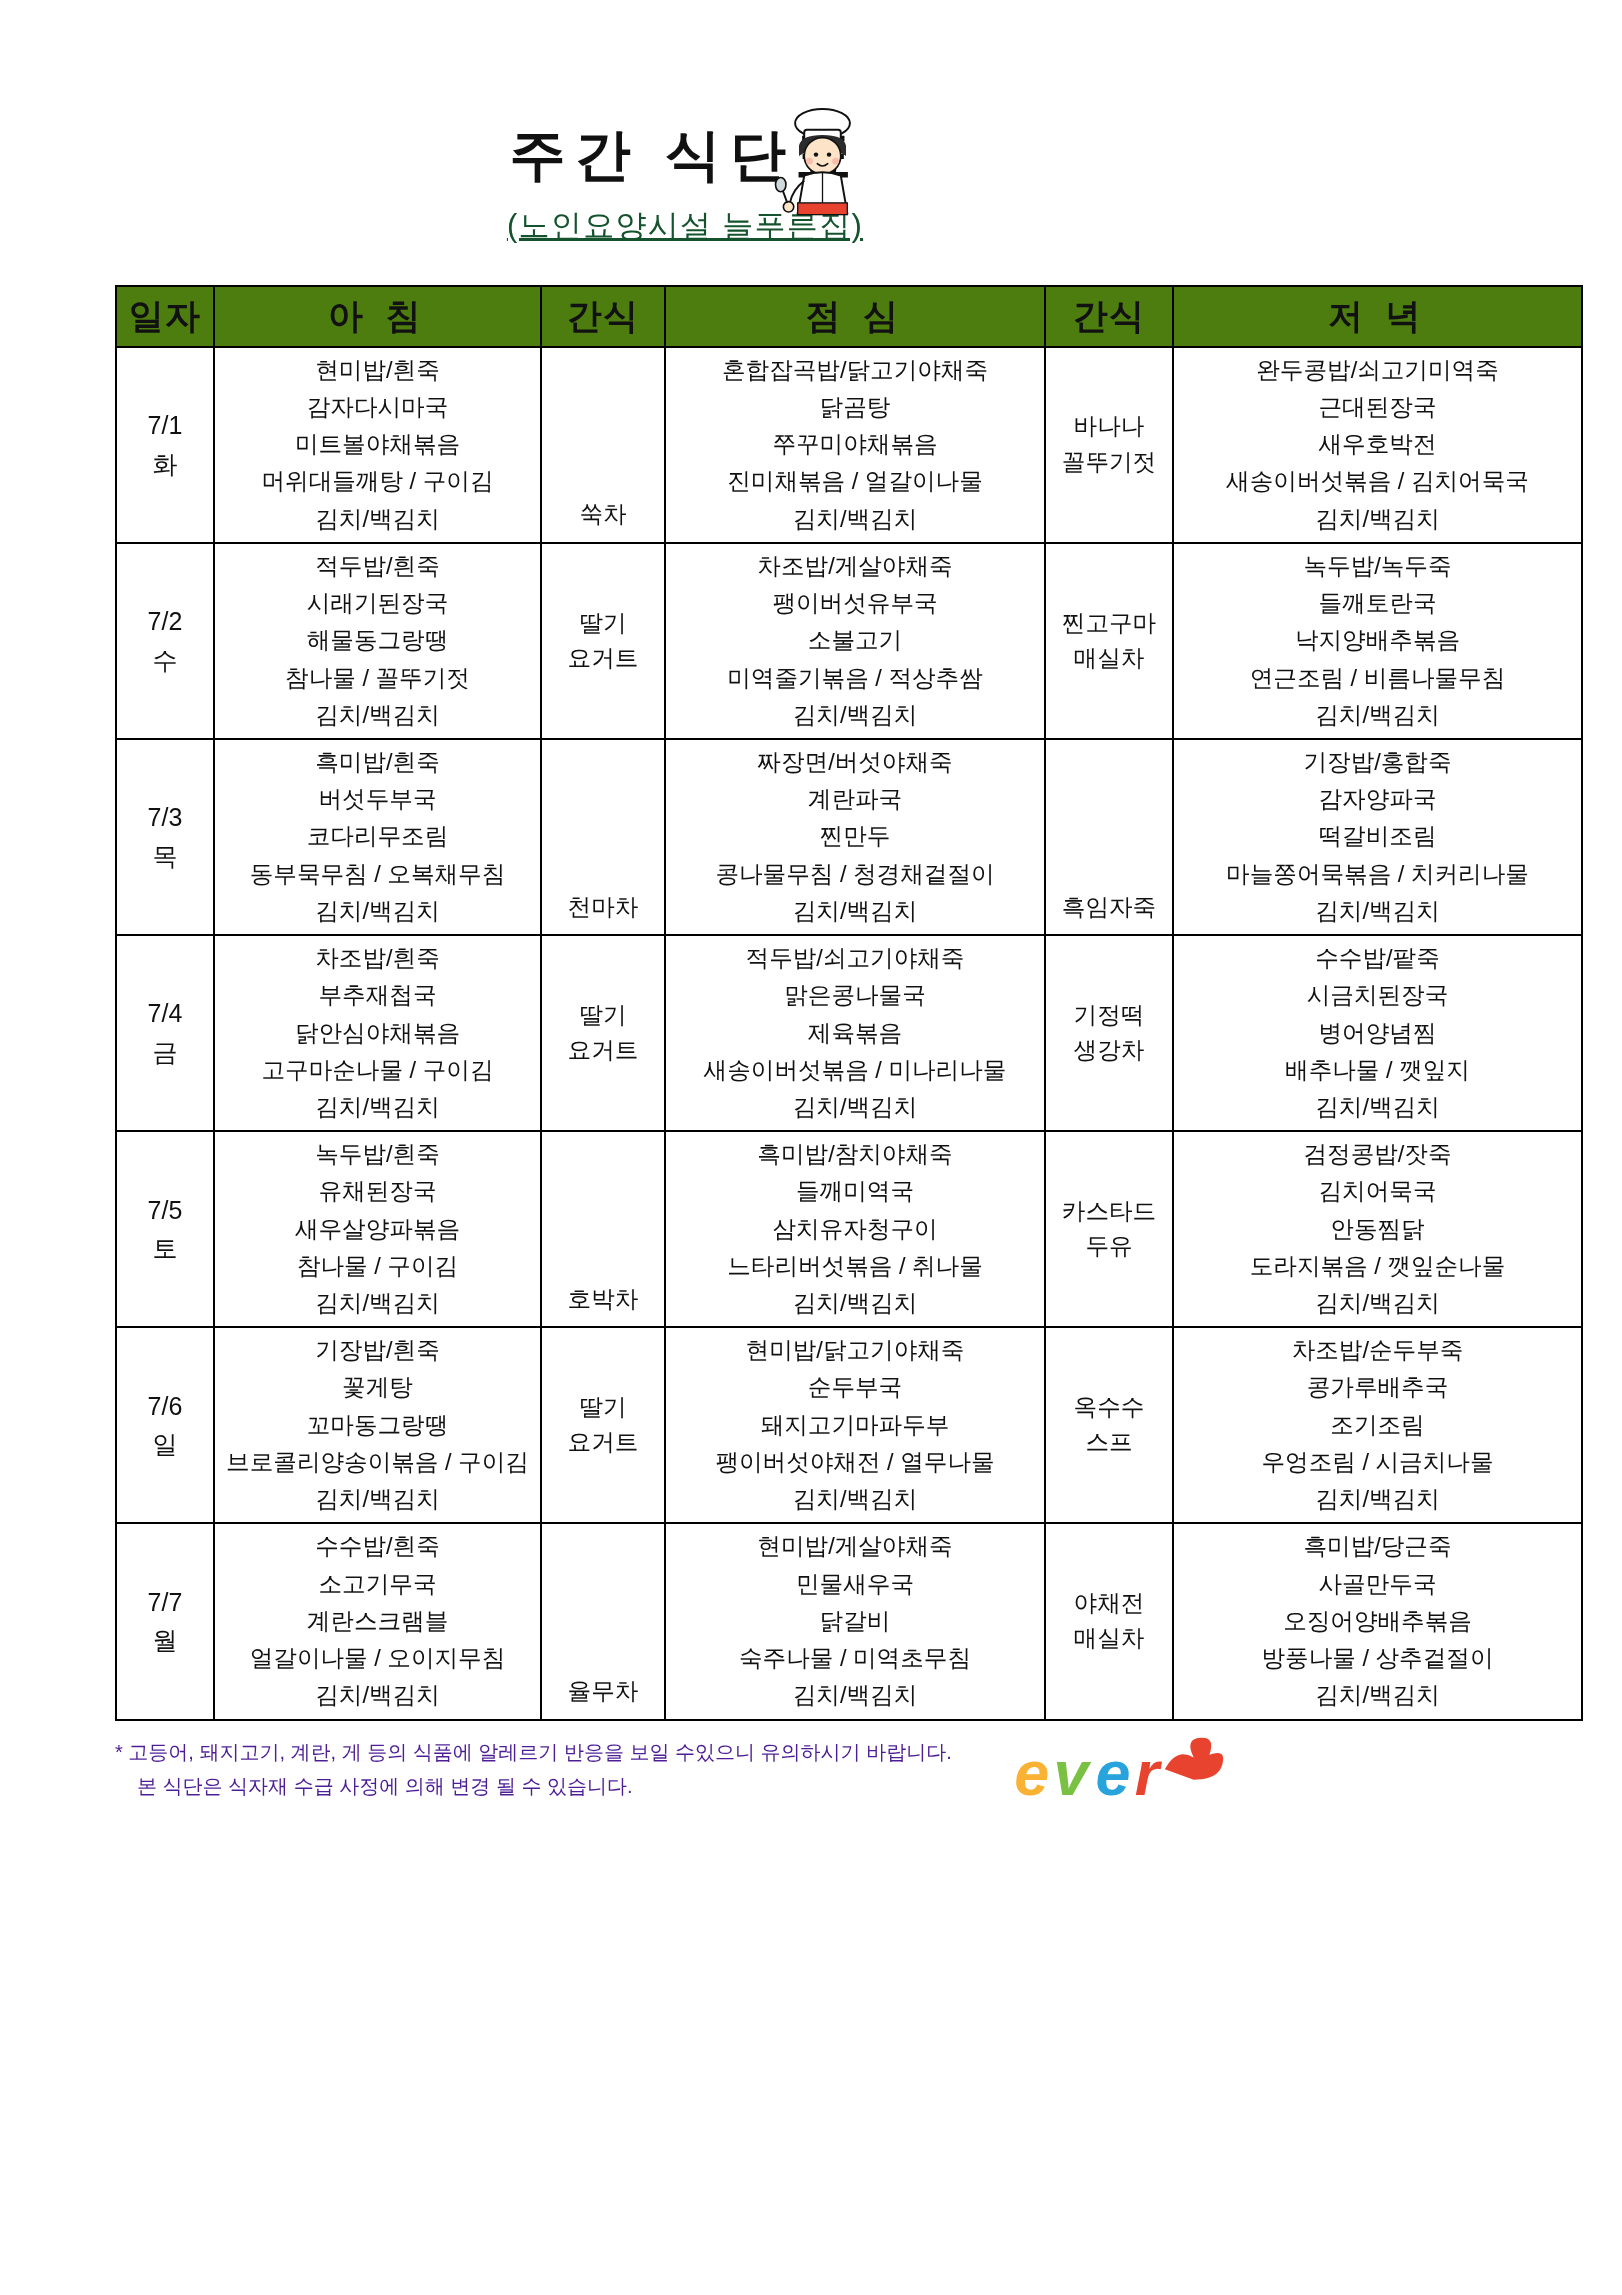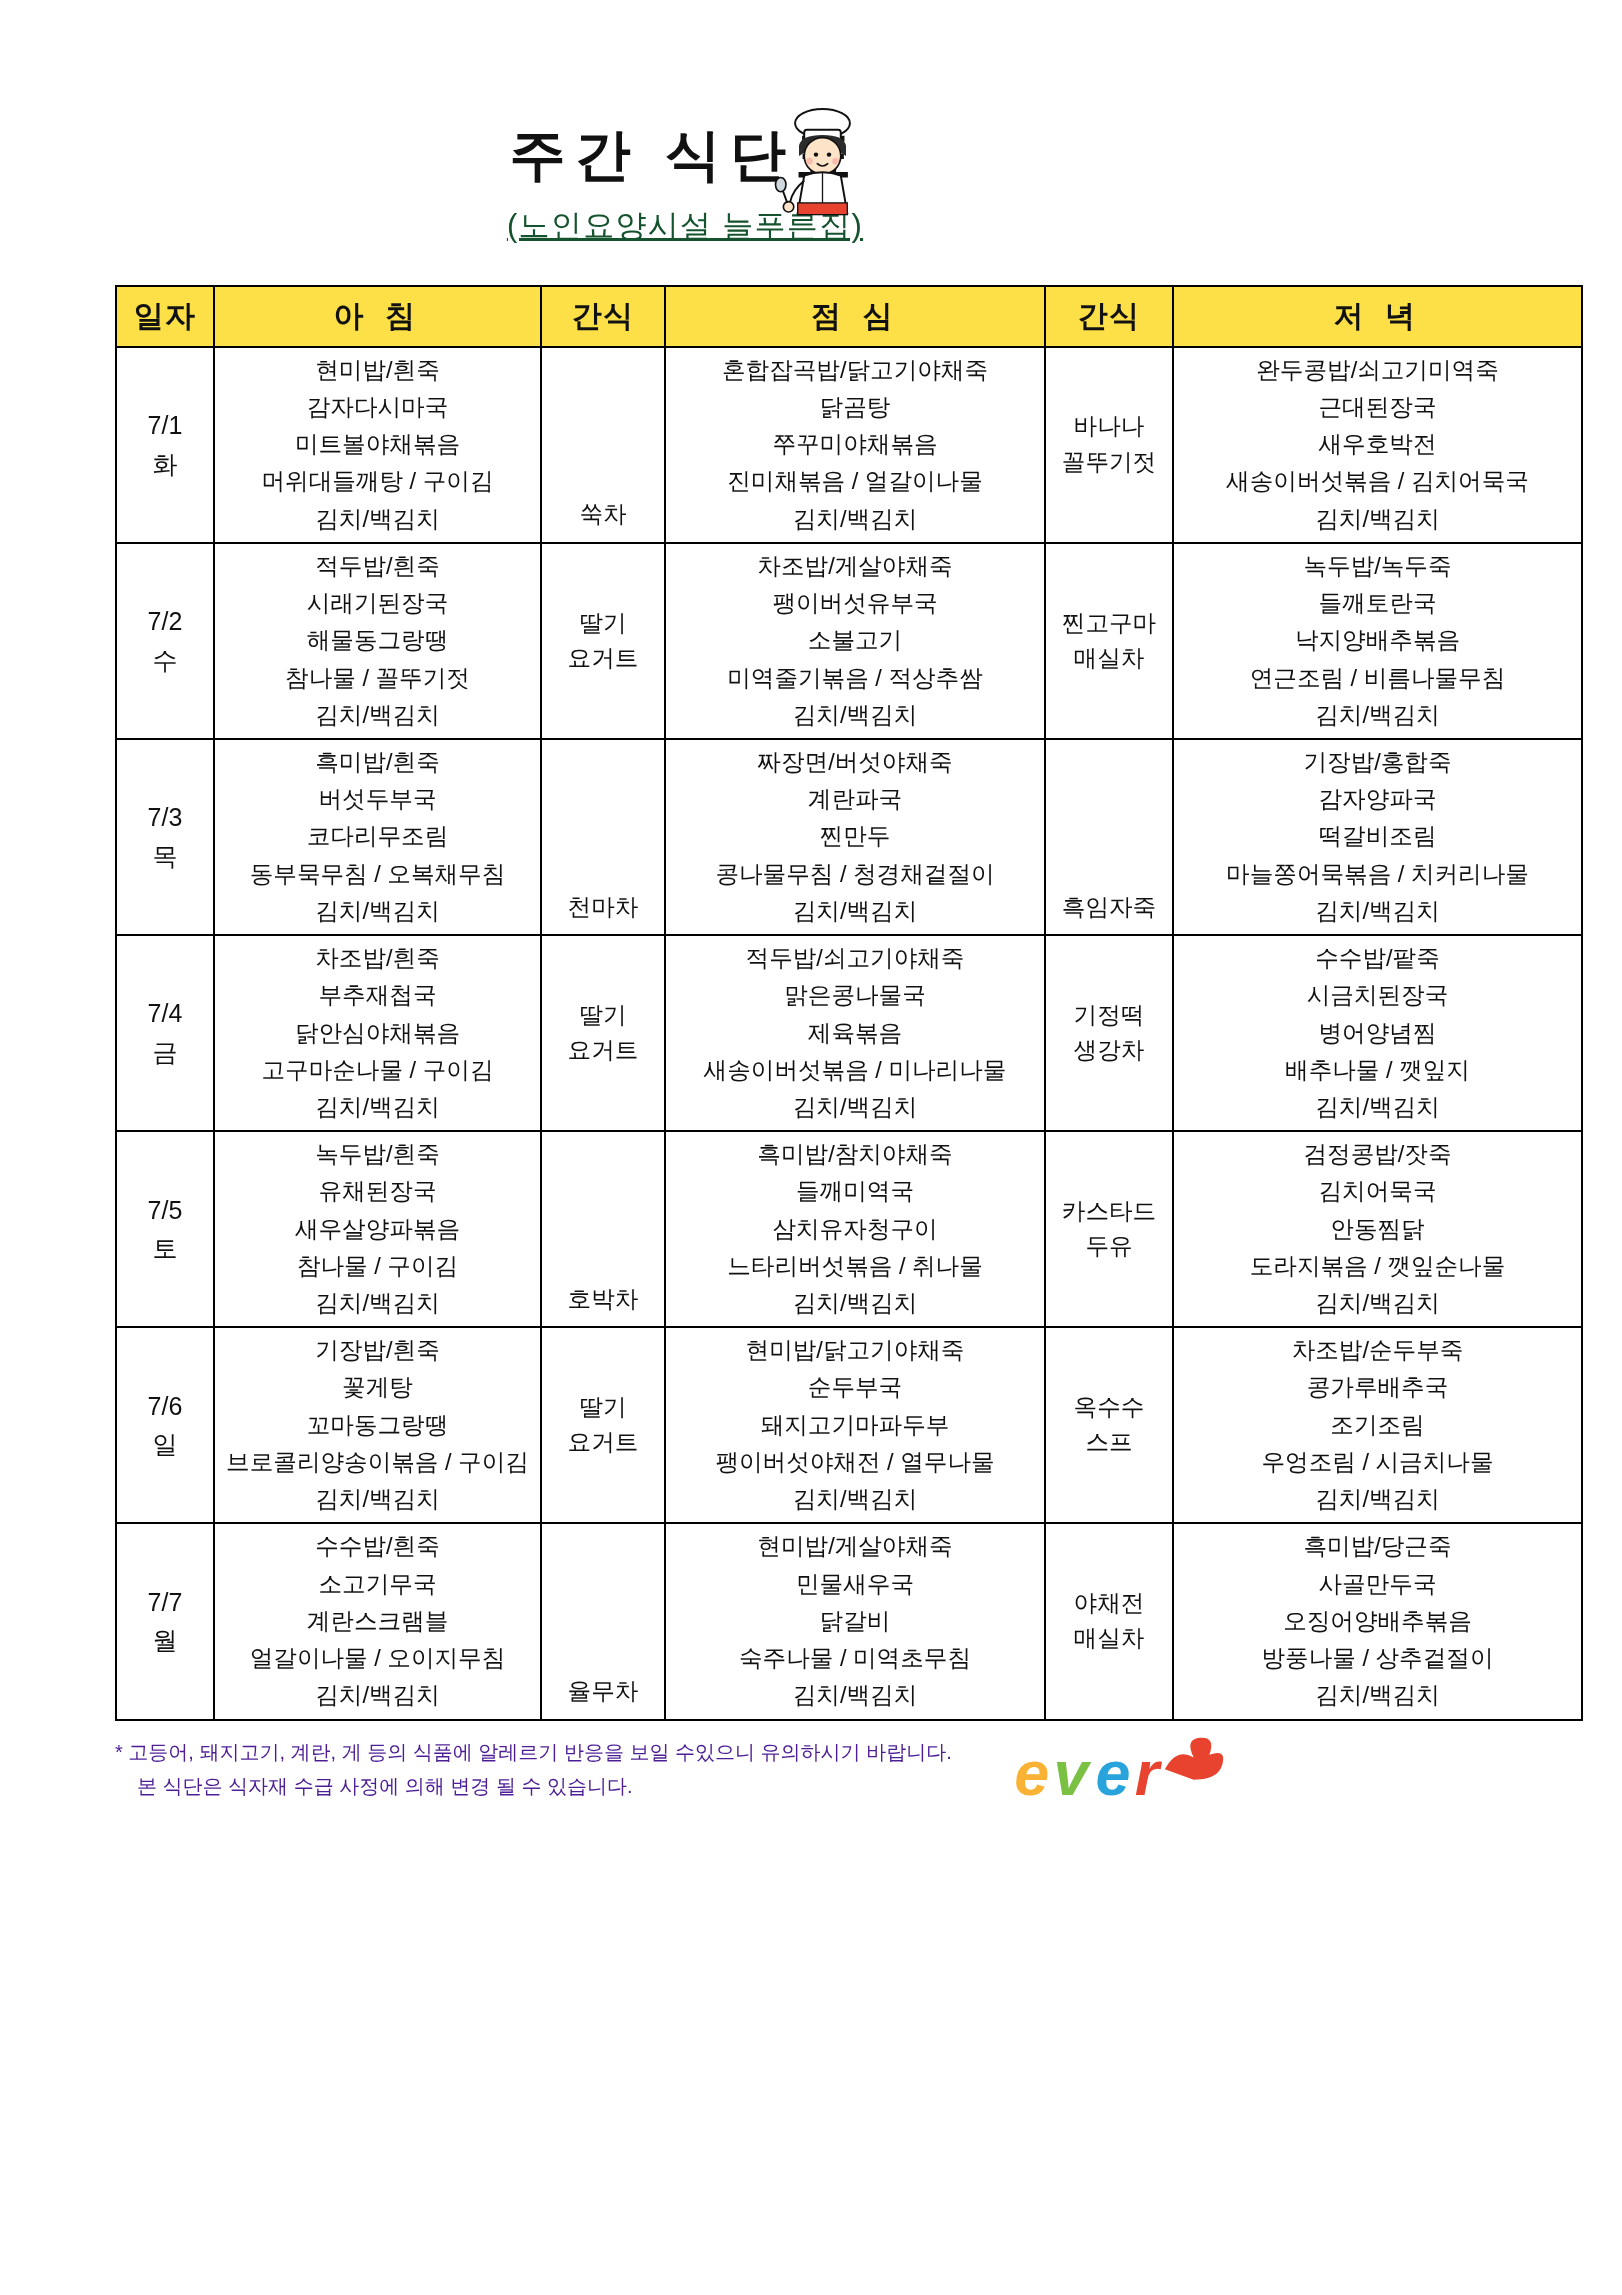--- a/index.html
+++ b/index.html
@@ -59,22 +59,22 @@
     margin-top: 17px;
     table-layout: fixed;
   }
   table.menu th, table.menu td {
     border: 2px solid #000000;
     text-align: center;
     vertical-align: middle;
     padding: 3.9px 2.6px;
   }
   thead th {
-    background: #fde047;
-    font-size: 30px;
+    background: #4d7c0f;
+    font-size: 35px;
     font-weight: bold;
     letter-spacing: 6.5px;
     height: 51px;
     padding: 2.6px;
   }
   thead th.date-col { letter-spacing: 1.3px; }
   .c-date  { width: 98px; }
   .c-break { width: 327px; }
   .c-snack1{ width: 124px; }
   .c-lunch { width: 380px; }

